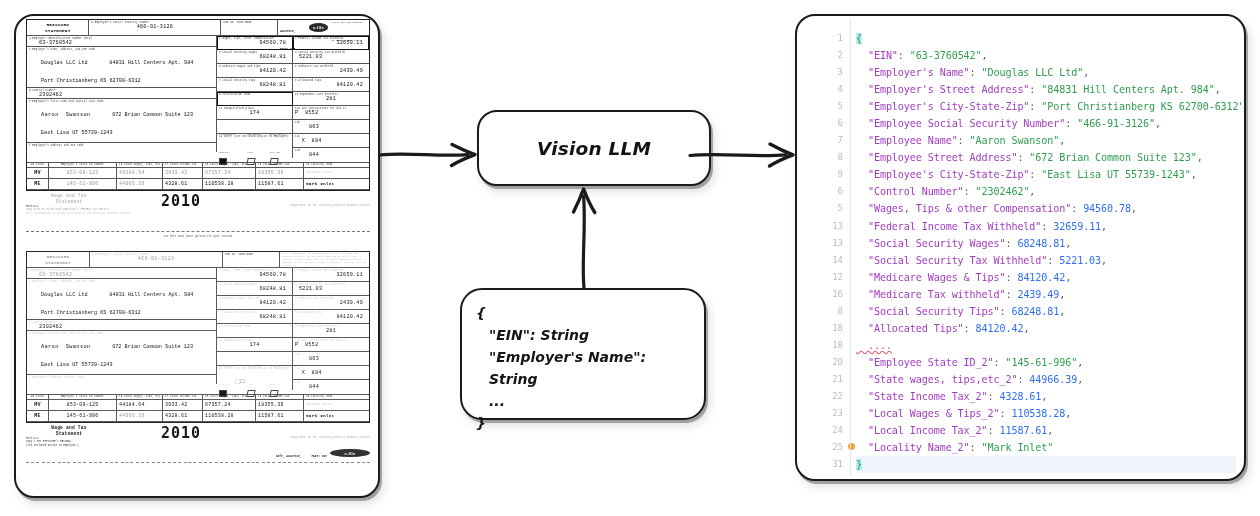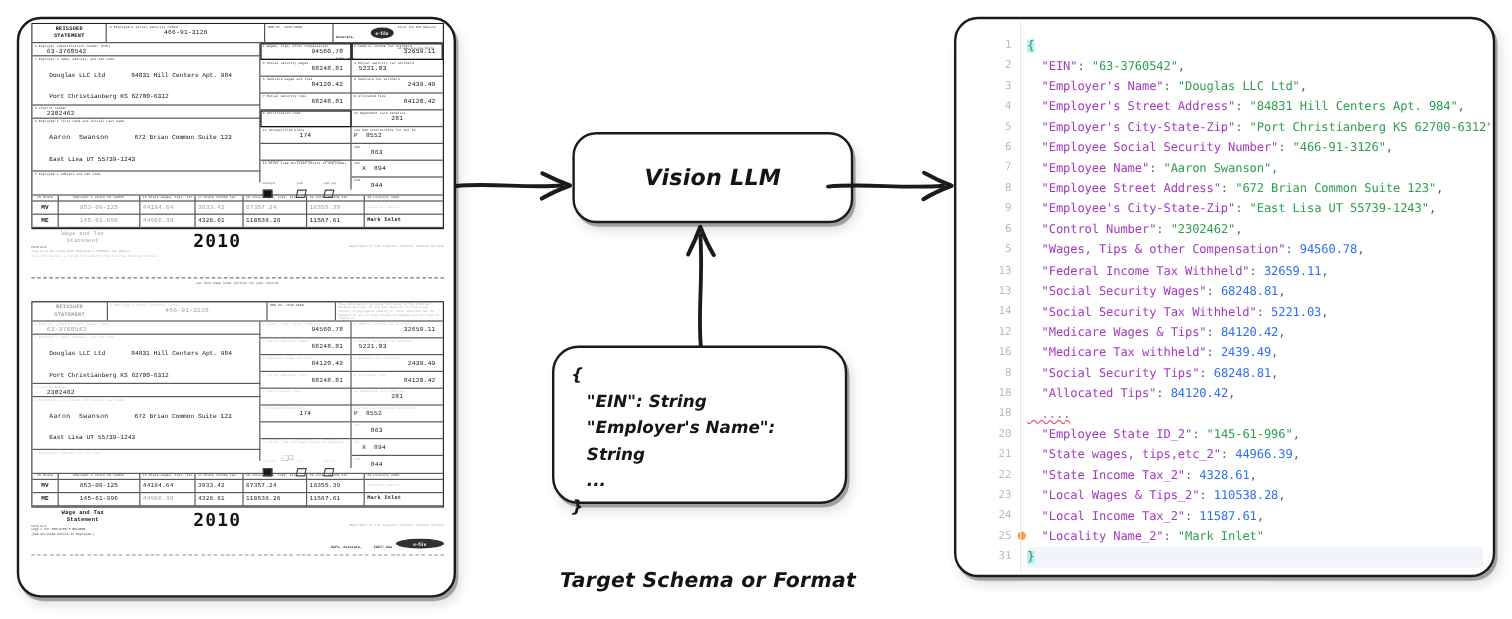--- a/index.html
+++ b/index.html
@@ -692,21 +692,20 @@
   <div class="sketch-card" id="schema-card">
     <div class="schema-body">
       <div>{</div>
       <div class="ind">"EIN": String</div>
       <div class="ind">"Employer's Name": String</div>
       <div class="ind">...</div>
       <div>}</div>
     </div>
   </div>
 
-  <div class="schema-caption">Target Schema or Format</div>
 
   <div class="sketch-card" id="code-card">
     <div class="code-wrap">
       <div class="gutter" id="gutter">
           <div class="ln">1</div>
           <div class="ln">2</div>
           <div class="ln">3</div>
           <div class="ln">4</div>
           <div class="ln">5</div>
           <div class="ln">6</div>

